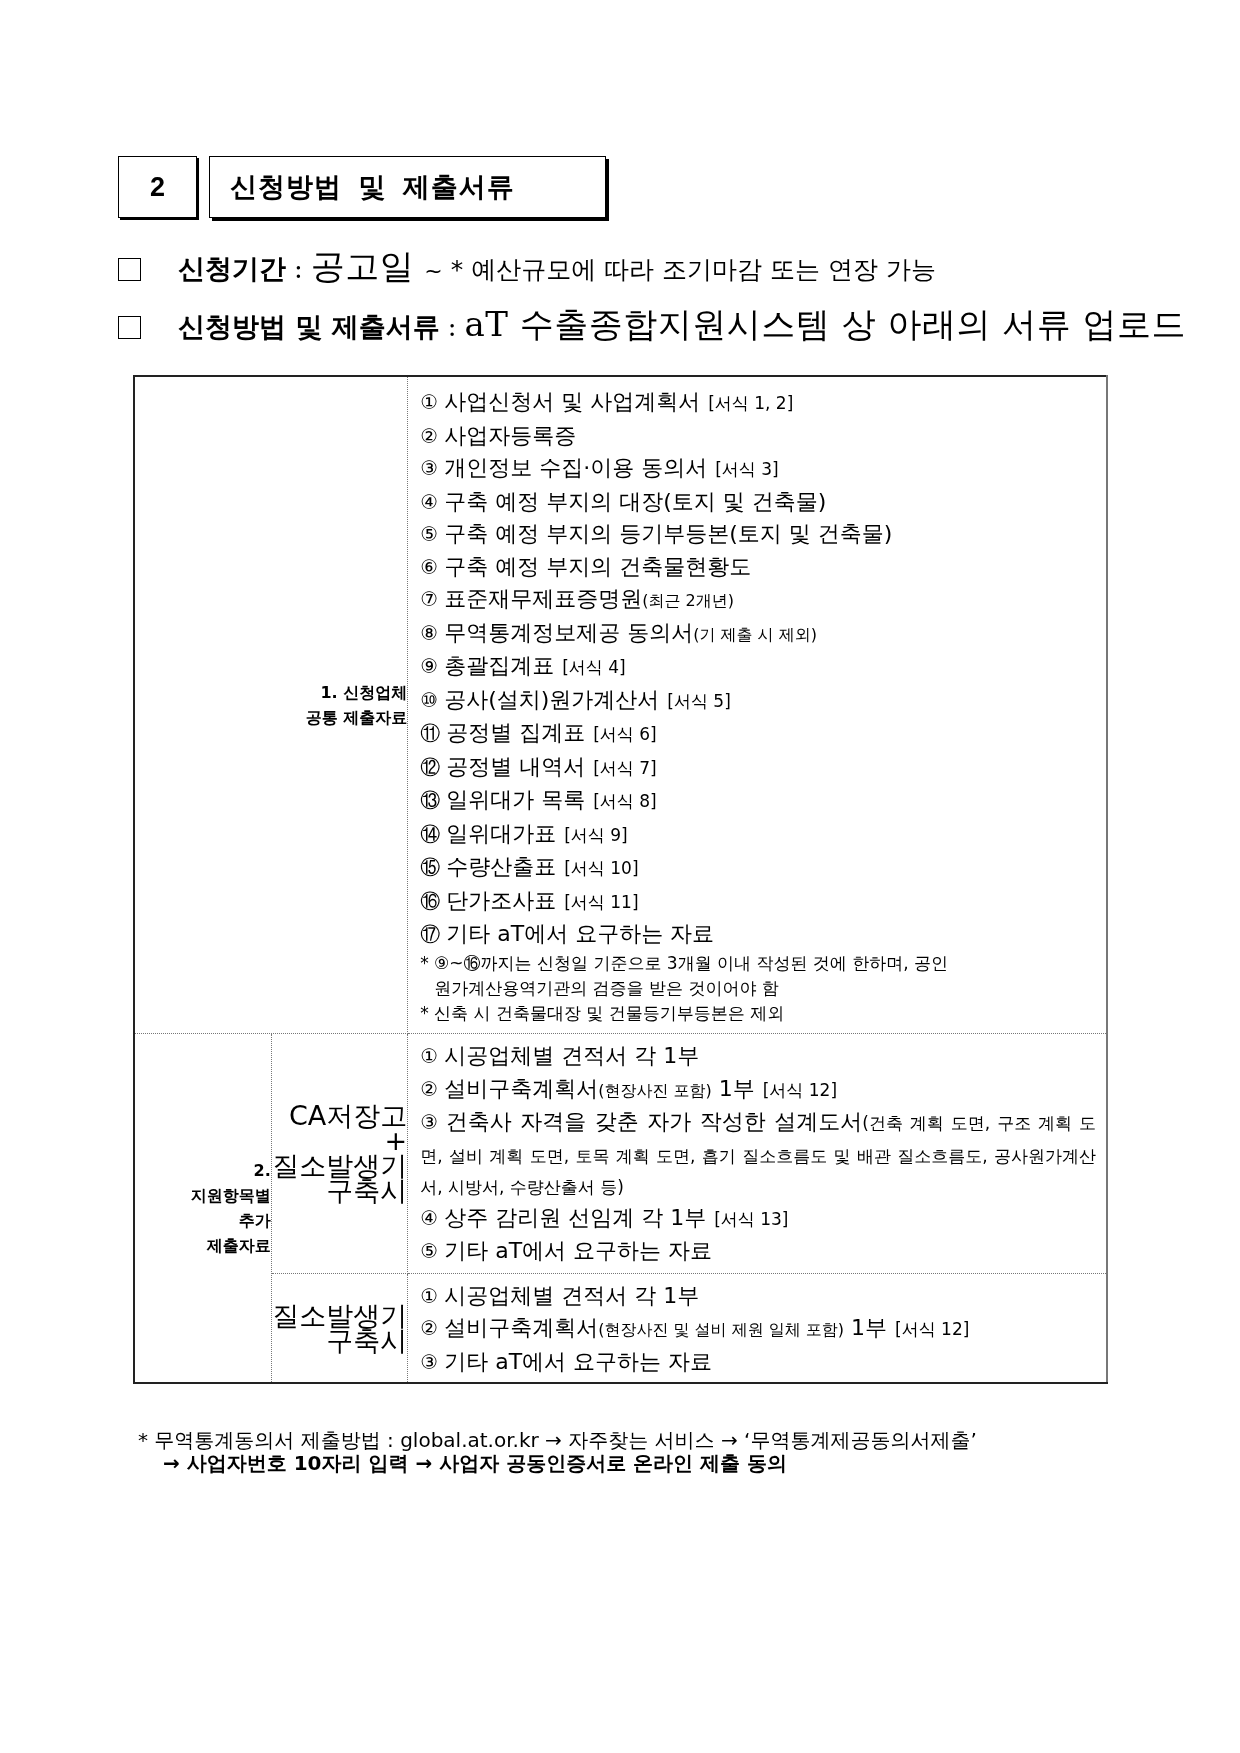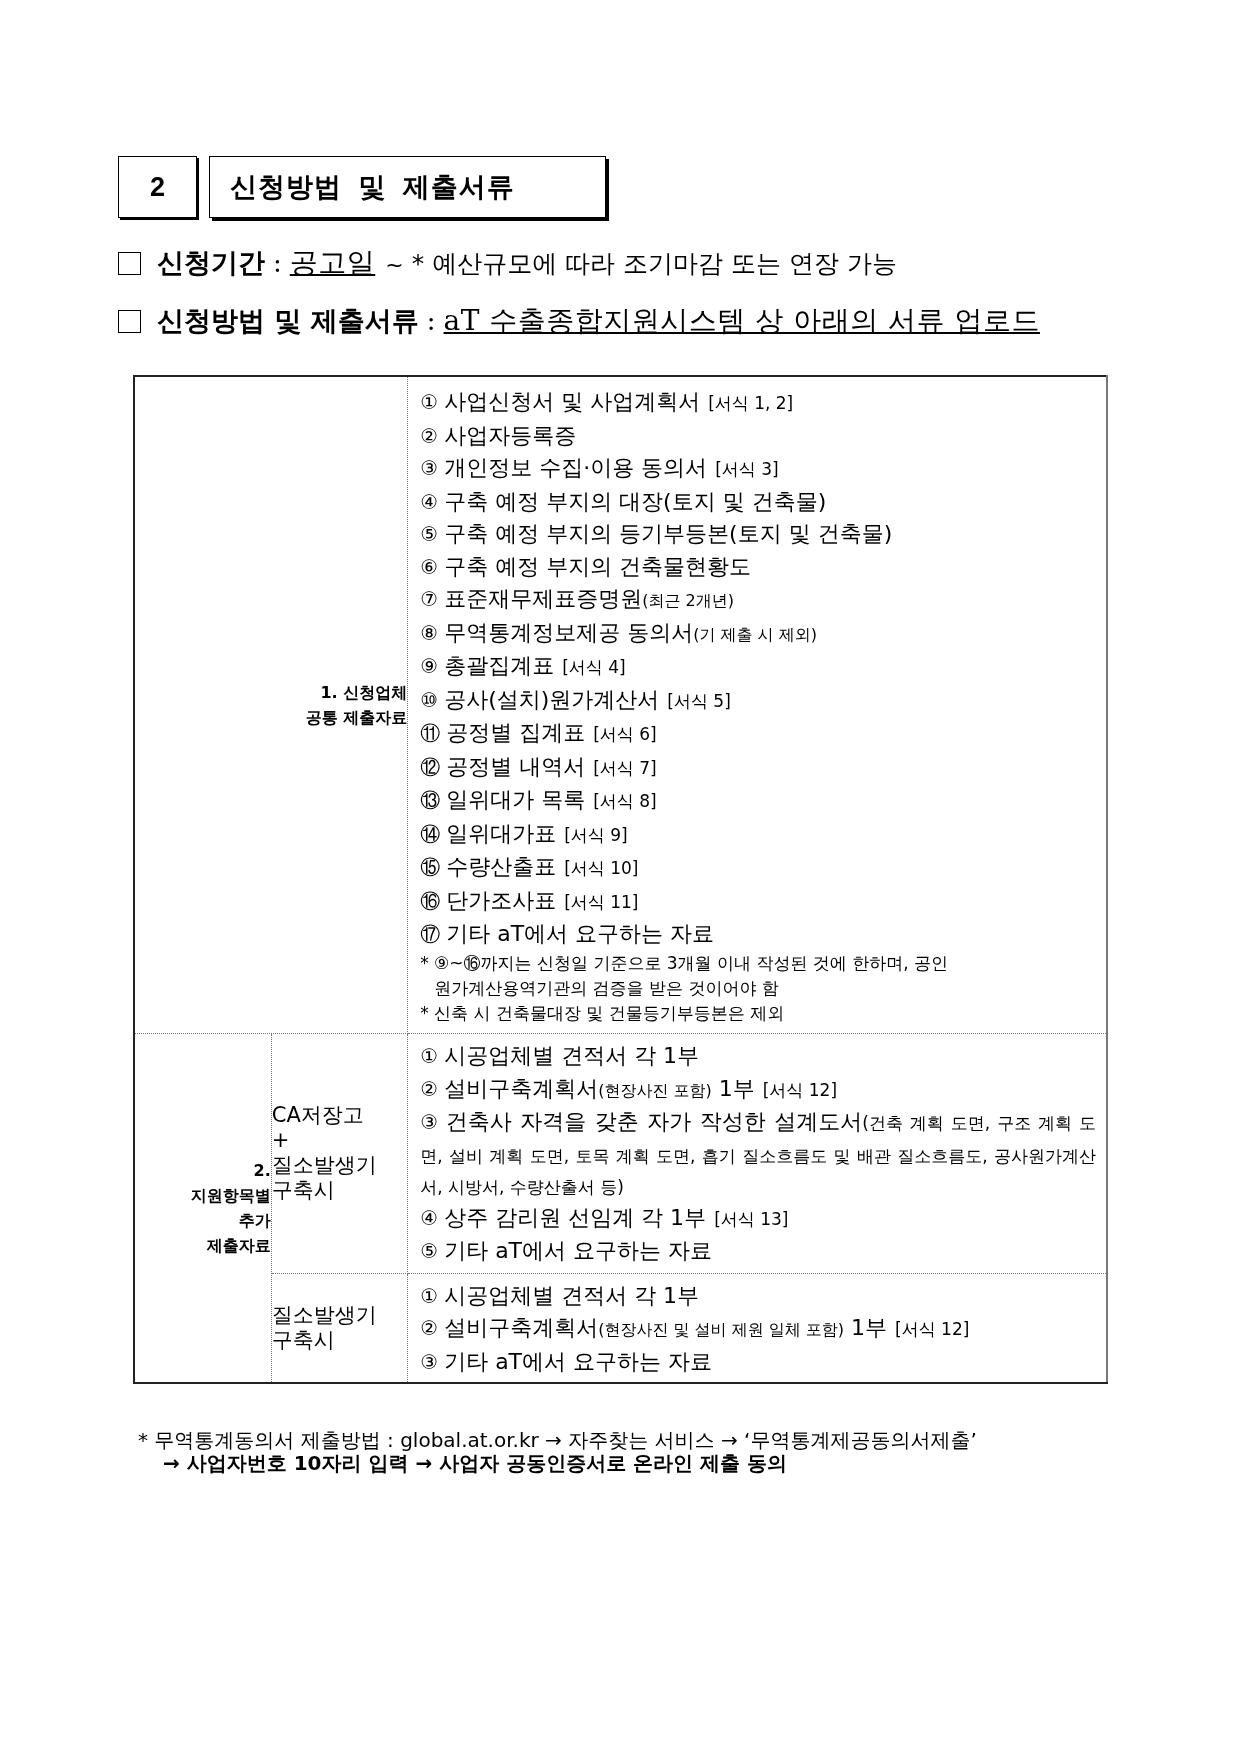--- a/index.html
+++ b/index.html
@@ -19,38 +19,38 @@
     font-weight: bold; font-size: 27px; letter-spacing: 1px; word-spacing: 6px;
   }
 
   .bullet-line {
     position: absolute; left: 118px; display: flex; align-items: baseline; white-space: nowrap;
   }
   .chk {
     display: inline-block; width: 23px; height: 23px; border: 1.5px solid #000;
     margin-right: 16px; position: relative; top: 3px;
   }
-  .bl-label { font-family: "DejaVu Serif", serif; font-weight: bold; font-size: 27px; }
+  .bl-label { font-family: "DejaVu Serif", serif; font-weight: bold; font-size: 27px; margin-left: 21px; }
   .bl-colon { font-family: "DejaVu Serif", serif; font-size: 26px; margin: 0 8px; }
-  .bl-value { font-family: "DejaVu Serif", serif; font-size: 28px; letter-spacing: 0.5px; text-decoration: underline; }
+  .bl-value { font-family: "DejaVu Serif", serif; font-size: 34px; letter-spacing: 0.5px; }
   .bl-note { font-size: 25px; margin-left: 8px; }
   .bl-tilde { font-size: 22px; margin-left: 10px; }
 
   table.docs {
     position: absolute; left: 133px; top: 375px; width: 975px;
     border-collapse: collapse; border: 2px solid #222;
     border-right: 2.5px solid #777;
   }
   table.docs td { vertical-align: middle; }
   .dot-r { border-right: 1px dotted #777; }
   .dot-b { border-bottom: 1px dotted #777; }
   .cat {
     text-align: right; font-weight: bold; font-size: 16px; line-height: 25px;
   }
-  .subcat { text-align: left; font-size: 21px; line-height: 25px; }
+  .subcat { text-align: right; font-size: 27px; line-height: 25px; }
   .items { padding: 6px 10px 4px 12px; }
   .item { font-size: 22px; line-height: 31.5px; white-space: nowrap; }
   .item .num { font-family: "DejaVu Sans", sans-serif; font-size: 20px; margin-right: 6px; }
   .item .ref { font-size: 17px; margin-left: 8px; }
   .item .paren { font-size: 16px; margin-top: 29px; }
   .note { font-size: 17px; line-height: 25px; }
   .note.indent { padding-left: 14px; }
   .item.wrap { white-space: normal; text-align: justify; }
   .wraptext { font-size: 17px; line-height: 27px; }
 

